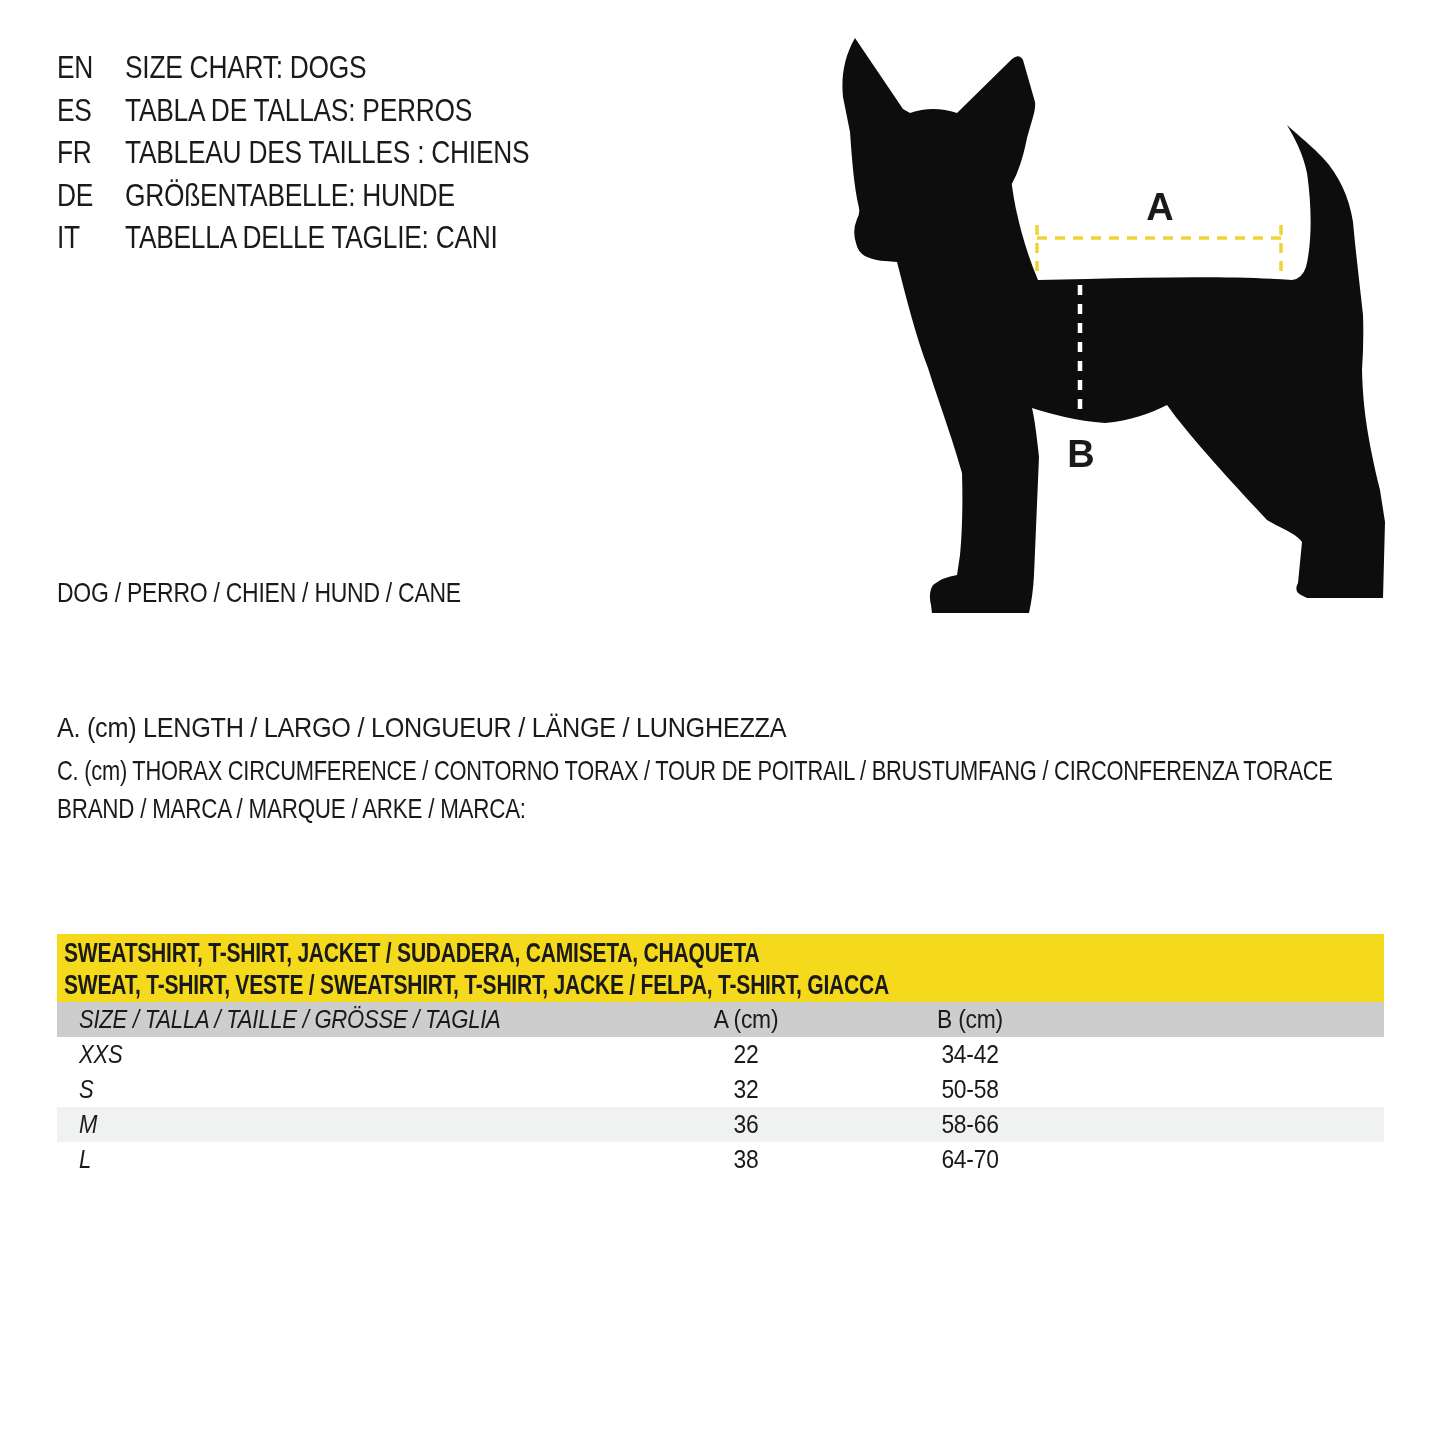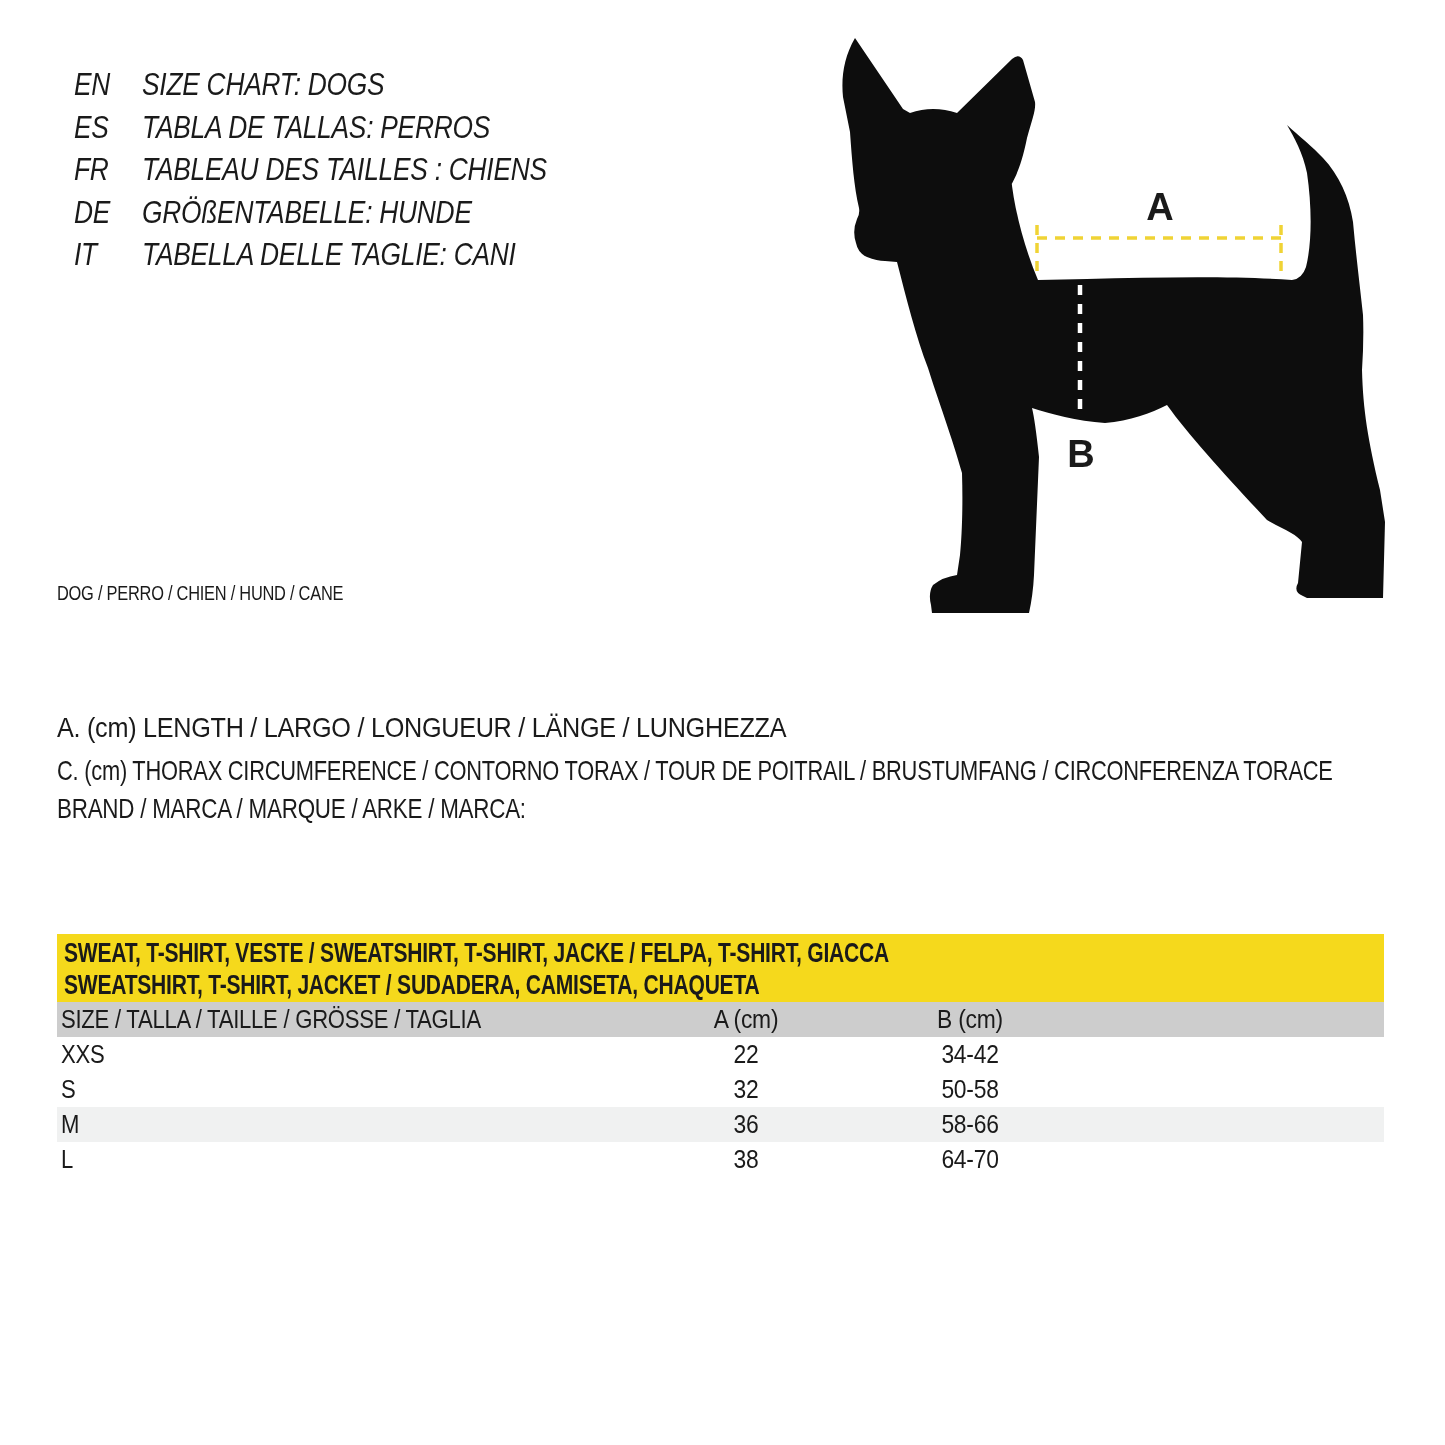--- a/index.html
+++ b/index.html
@@ -9,45 +9,45 @@
   }
   
   .sx90,.sx85,.sx82,.sx80,.sx78{display:inline-block;transform-origin:0 50%;white-space:nowrap;letter-spacing:-0.3px;}
   .sx90{transform:scaleX(0.90);}
   .sx85{transform:scaleX(0.85);}
   .sx82{transform:scaleX(0.82);}
   .sx80{transform:scaleX(0.80);}
   .sx78{transform:scaleX(0.78);}
 
   
-  .langs{position:absolute;left:57px;top:47px;margin:17px;padding:0;list-style:none;font-style:italic;}
+  .langs{position:absolute;left:57px;top:47px;margin:0;padding:0;list-style:none;}
   .langs li{display:flex;height:42.5px;align-items:center;font-size:31px;transform:scaleX(0.85);transform-origin:0 50%;letter-spacing:-0.3px;}
   .langs .code{flex:0 0 80px;}
   .langs .label{white-space:nowrap;}
 
   
   .dog-figure{position:absolute;left:815px;top:15px;width:625px;height:625px;}
   .dog-figure svg{display:block;width:100%;height:100%;}
   .marker-label{font-family:"Liberation Sans",sans-serif;font-weight:700;font-size:38px;}
 
-  .dog-caption{position:absolute;left:57px;top:577px;font-size:20px;line-height:32px;}
+  .dog-caption{position:absolute;left:57px;top:577px;font-size:28px;line-height:32px;}
 
   .measures{position:absolute;left:57px;top:706px;}
   .measures .mline{height:43.5px;display:flex;align-items:center;font-size:28px;}
 
   .brand{position:absolute;left:57px;top:793px;font-size:28px;line-height:32px;}
 
   
   .size-table{position:absolute;left:57px;top:934px;width:1327px;}
   .thead{height:68px;padding:2px 0 0 7px;box-sizing:border-box;display:flex;flex-direction:column;justify-content:center;}
   .thead .hline{font-size:27px;font-weight:700;line-height:32px;}
   .subhead,.trow{position:relative;display:flex;align-items:center;}
   .subhead{height:35px;}
   .trow{height:35px;}
-  .cell-label{padding-left:4px;font-size:26px;}
+  .cell-label{padding-left:22px;font-size:26px;font-style:italic;}
   .cell-a,.cell-b{position:absolute;width:120px;text-align:center;font-size:26px;transform:scaleX(0.88);transform-origin:50% 50%;letter-spacing:-0.3px;}
   .cell-a{left:629px;}
   .cell-b{left:853px;}
 </style>
 </head>
 <body>
 
 <div class="canvas">
 
   <ul class="langs">
@@ -153,24 +153,24 @@
     </div>
   </div>
 
   <div class="brand">
     <span class="sx80">BRAND / MARCA / MARQUE / ARKE / MARCA:</span>
   </div>
 
   <div class="size-table">
     <div class="thead" style="background: rgb(245, 217, 28);">
       <div class="hline">
-        <span class="sx78">SWEAT, T-SHIRT, VESTE / SWEATSHIRT, T-SHIRT, JACKE / FELPA, T-SHIRT, GIACCA</span>
+        <span class="sx78">SWEATSHIRT, T-SHIRT, JACKET / SUDADERA, CAMISETA, CHAQUETA</span>
       </div>
       <div class="hline">
-        <span class="sx78">SWEATSHIRT, T-SHIRT, JACKET / SUDADERA, CAMISETA, CHAQUETA</span>
+        <span class="sx78">SWEAT, T-SHIRT, VESTE / SWEATSHIRT, T-SHIRT, JACKE / FELPA, T-SHIRT, GIACCA</span>
       </div>
     </div>
     <div class="subhead" style="background: rgb(205, 205, 205);">
       <span class="cell-label"><span class="sx85">SIZE / TALLA / TAILLE / GRÖSSE / TAGLIA</span></span>
       <span class="cell-a">A (cm)</span>
       <span class="cell-b">B (cm)</span>
     </div>
 
     <div class="trow">
       <span class="cell-label"><span class="sx85">XXS</span></span>

